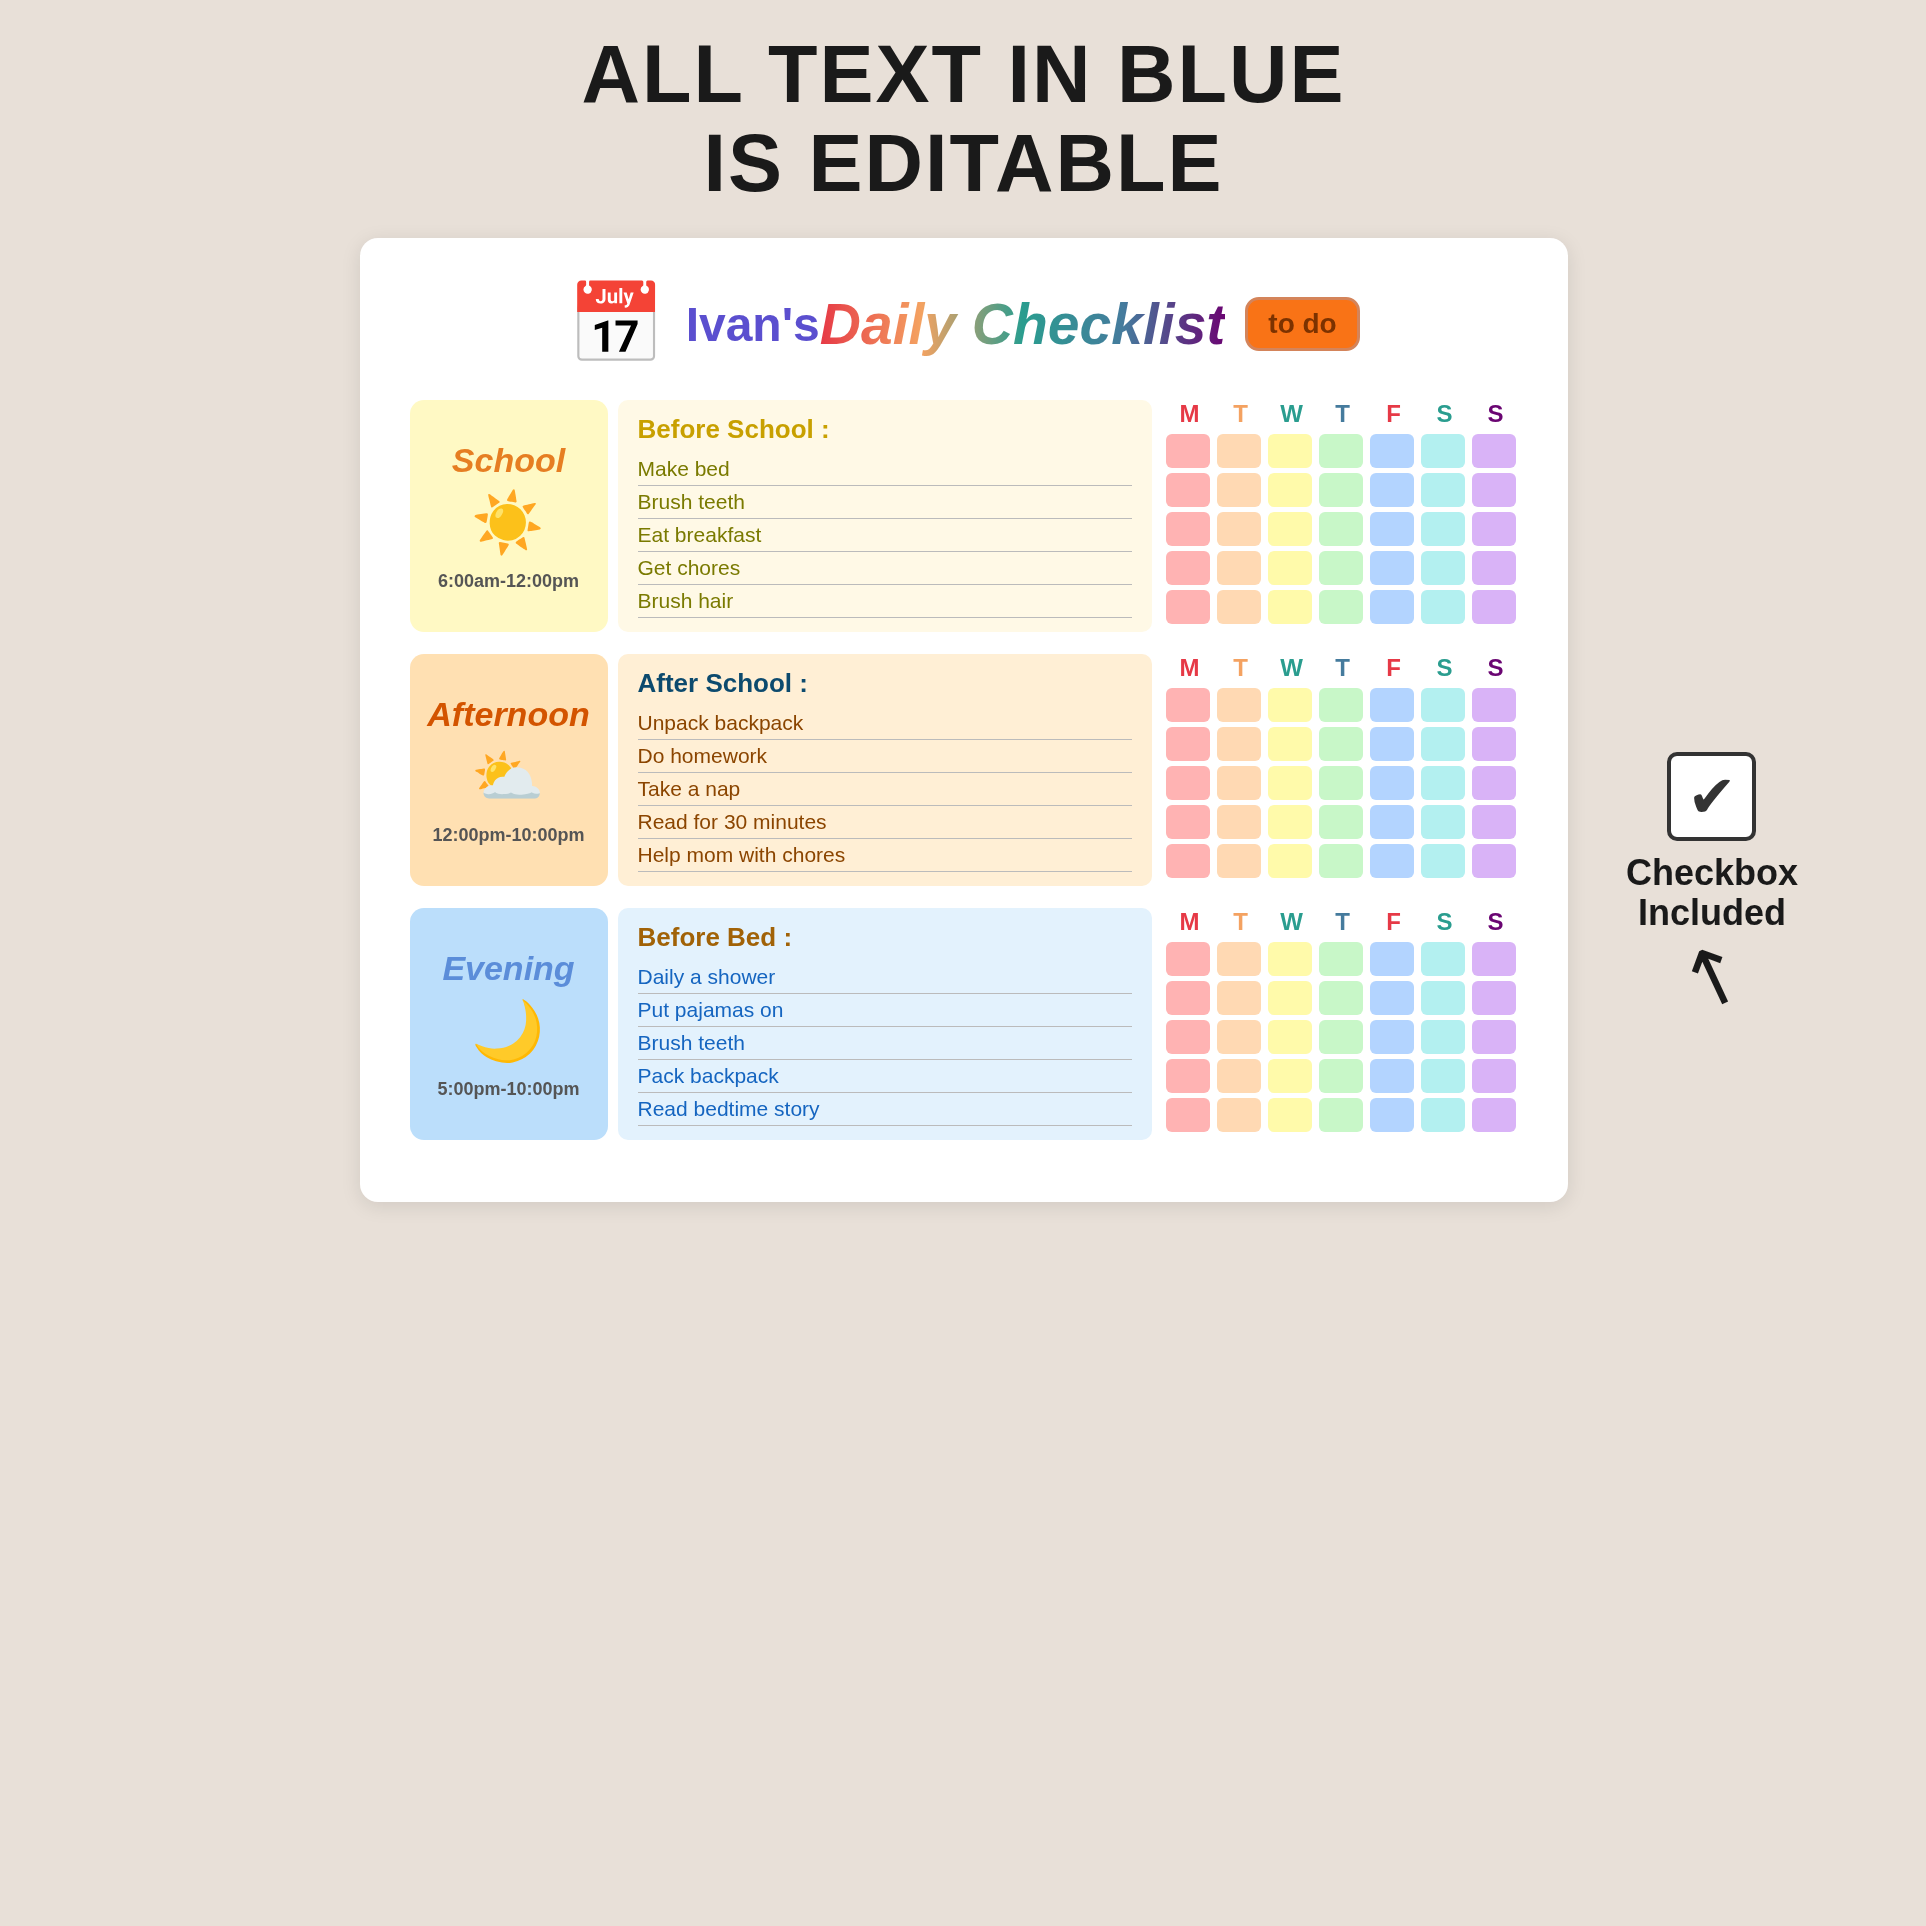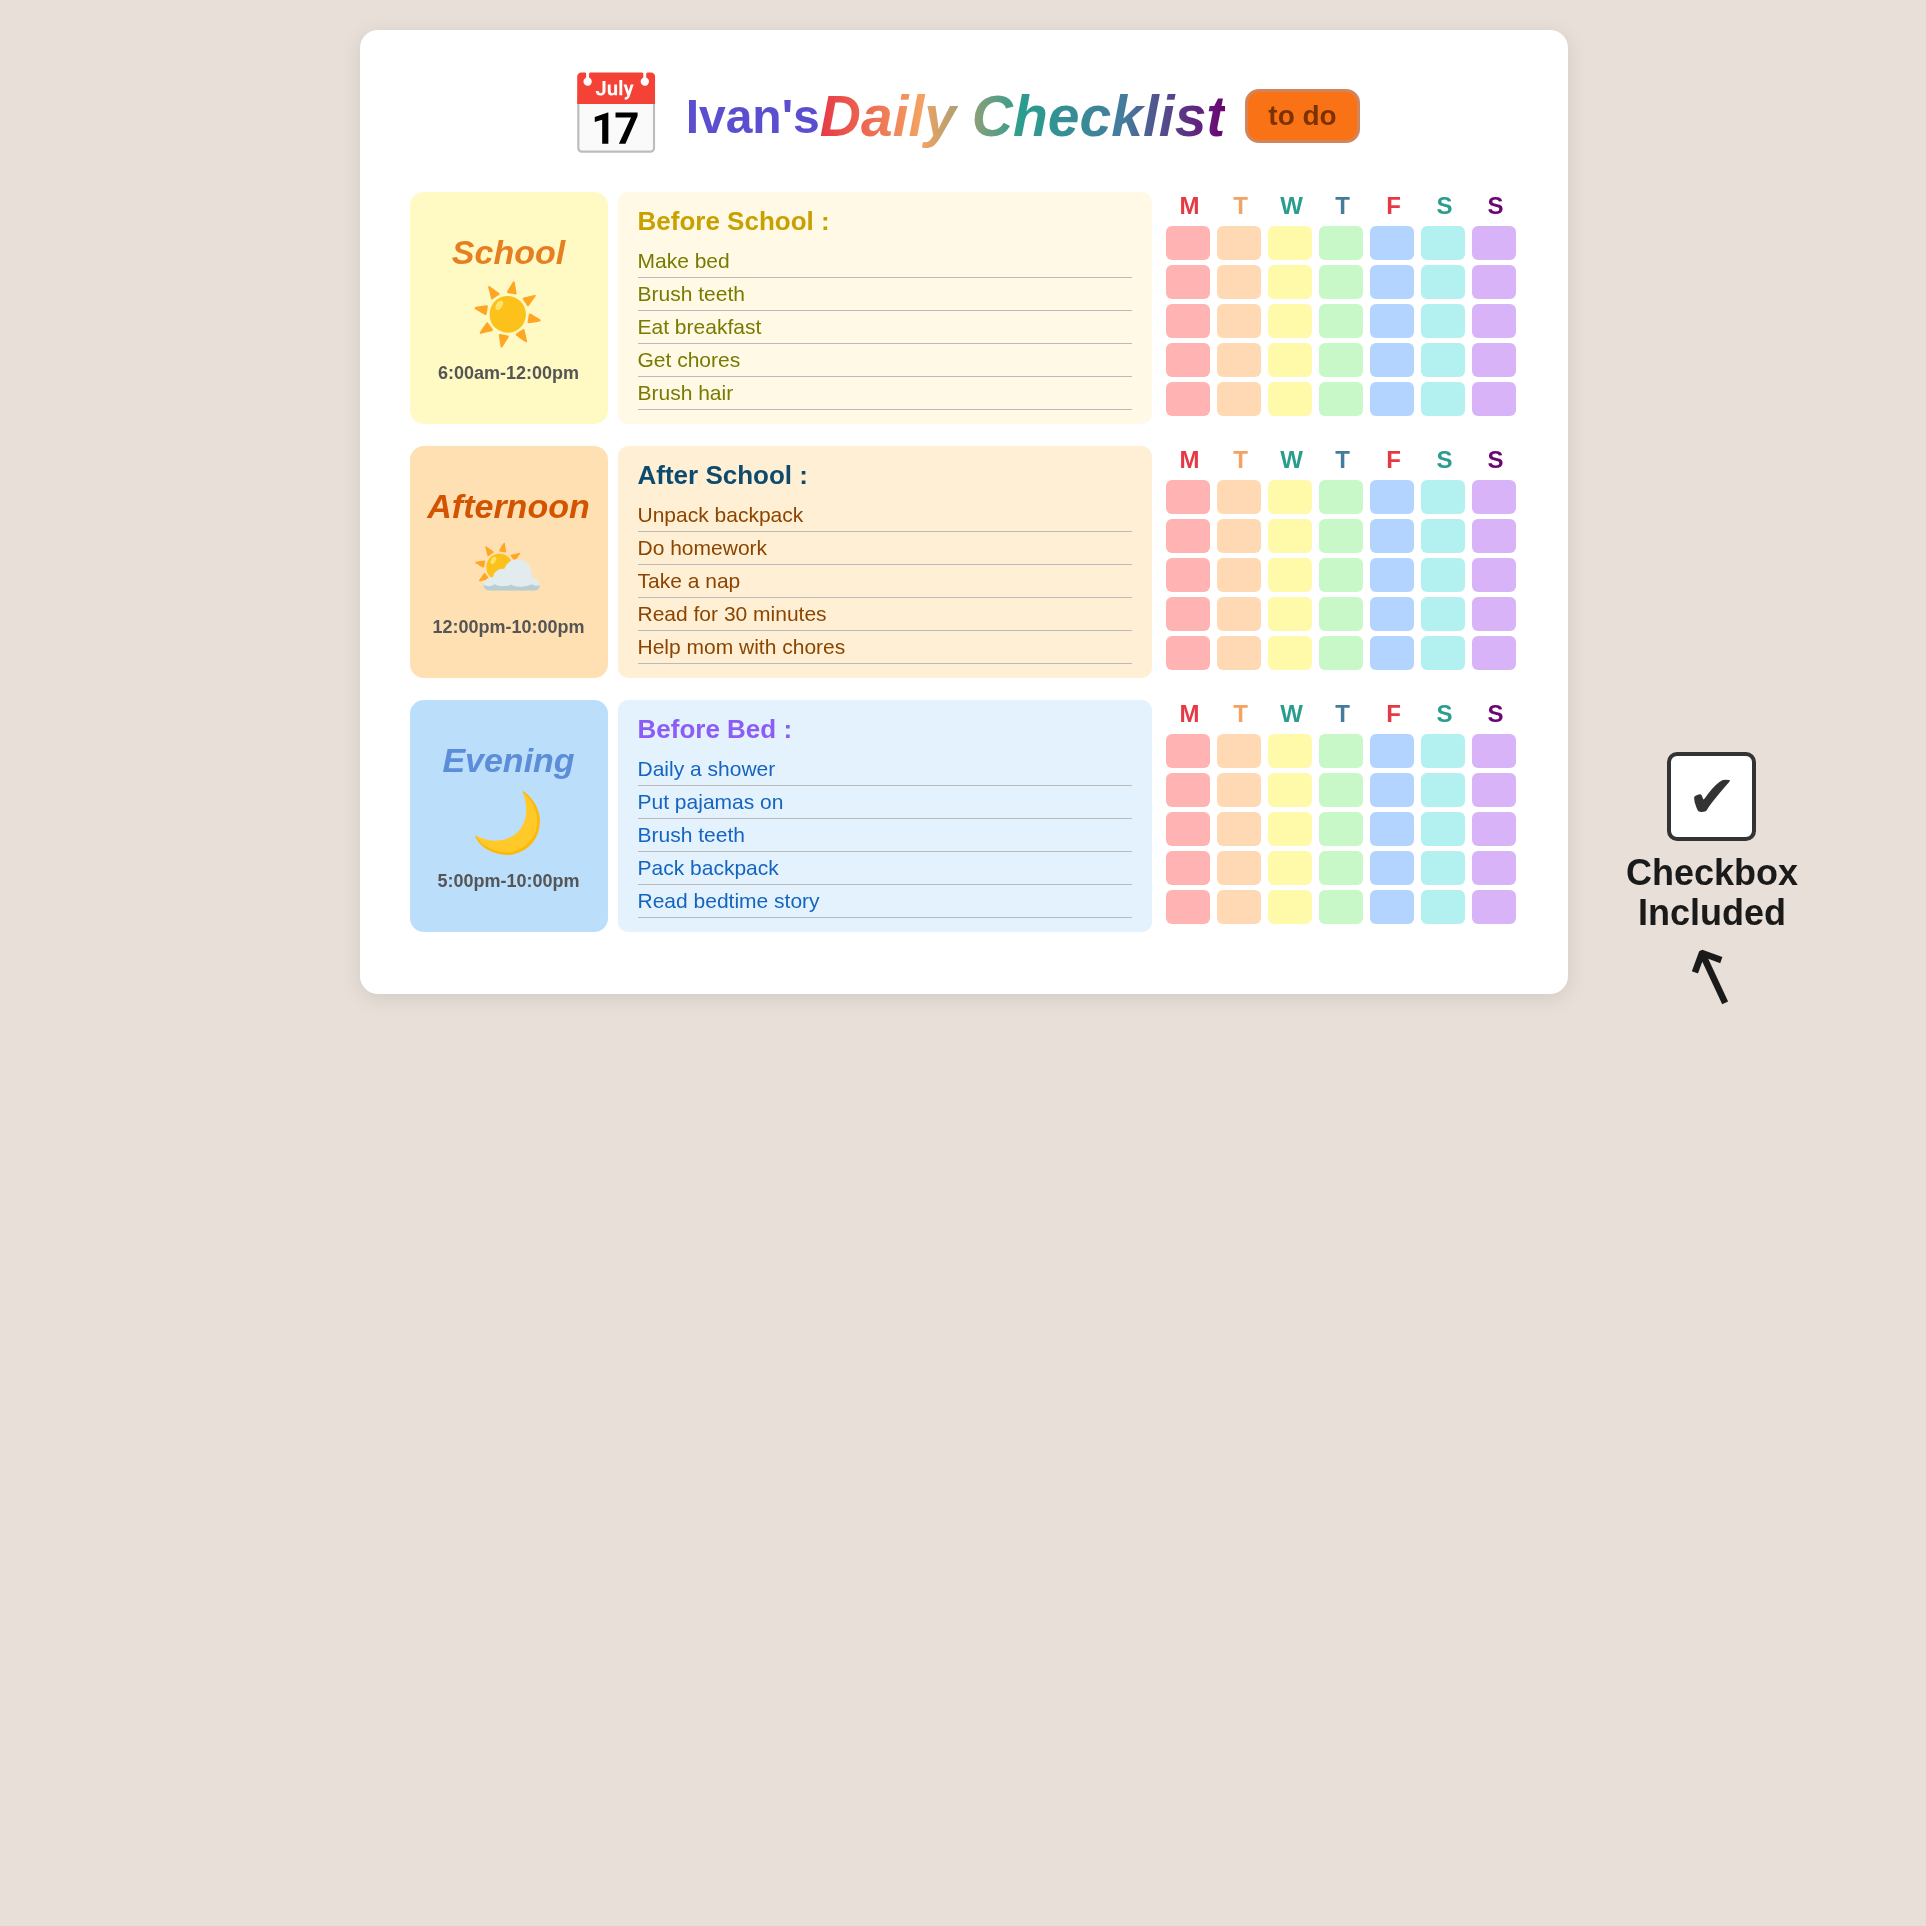--- a/index.html
+++ b/index.html
@@ -140,21 +140,21 @@
     .tasks-block.evening-bg { background: #e3f2fd; }
 
     .section-title {
       font-size: 26px;
       font-weight: 900;
       margin-bottom: 8px;
     }
 
     .section-title.morning-title { color: #c8a000; }
     .section-title.afternoon-title { color: #0c4a6e; }
-    .section-title.evening-title { color: #8b5cf6; }
+    .section-title.evening-title { color: #a16207; }
 
     .task-item {
       font-size: 21px;
       border-bottom: 1.5px solid #bbb;
       padding: 4px 0;
       color: #555;
     }
 
     .task-item.morning-task { color: #7a7a00; }
     .task-item.afternoon-task { color: #8b4500; }
@@ -248,20 +248,24 @@
       transform: rotate(200deg) scaleX(-1);
       margin-top: -10px;
     }
 
   </style>
 </head>
 <body>
 
 <div class="main-wrapper">
 
+  <div class="top-title">
+    <span>All Text In Blue</span><br>
+    <span>Is Editable</span>
+  </div>
 
   <div class="card">
 
     <div class="card-header">
       <span class="calendar-icon">📅</span>
       <div class="header-text">
         <span class="name-text">Ivan's</span>
         <span class="daily-checklist-text">Daily Checklist</span>
       </div>
       <div class="todo-badge">to do</div>

